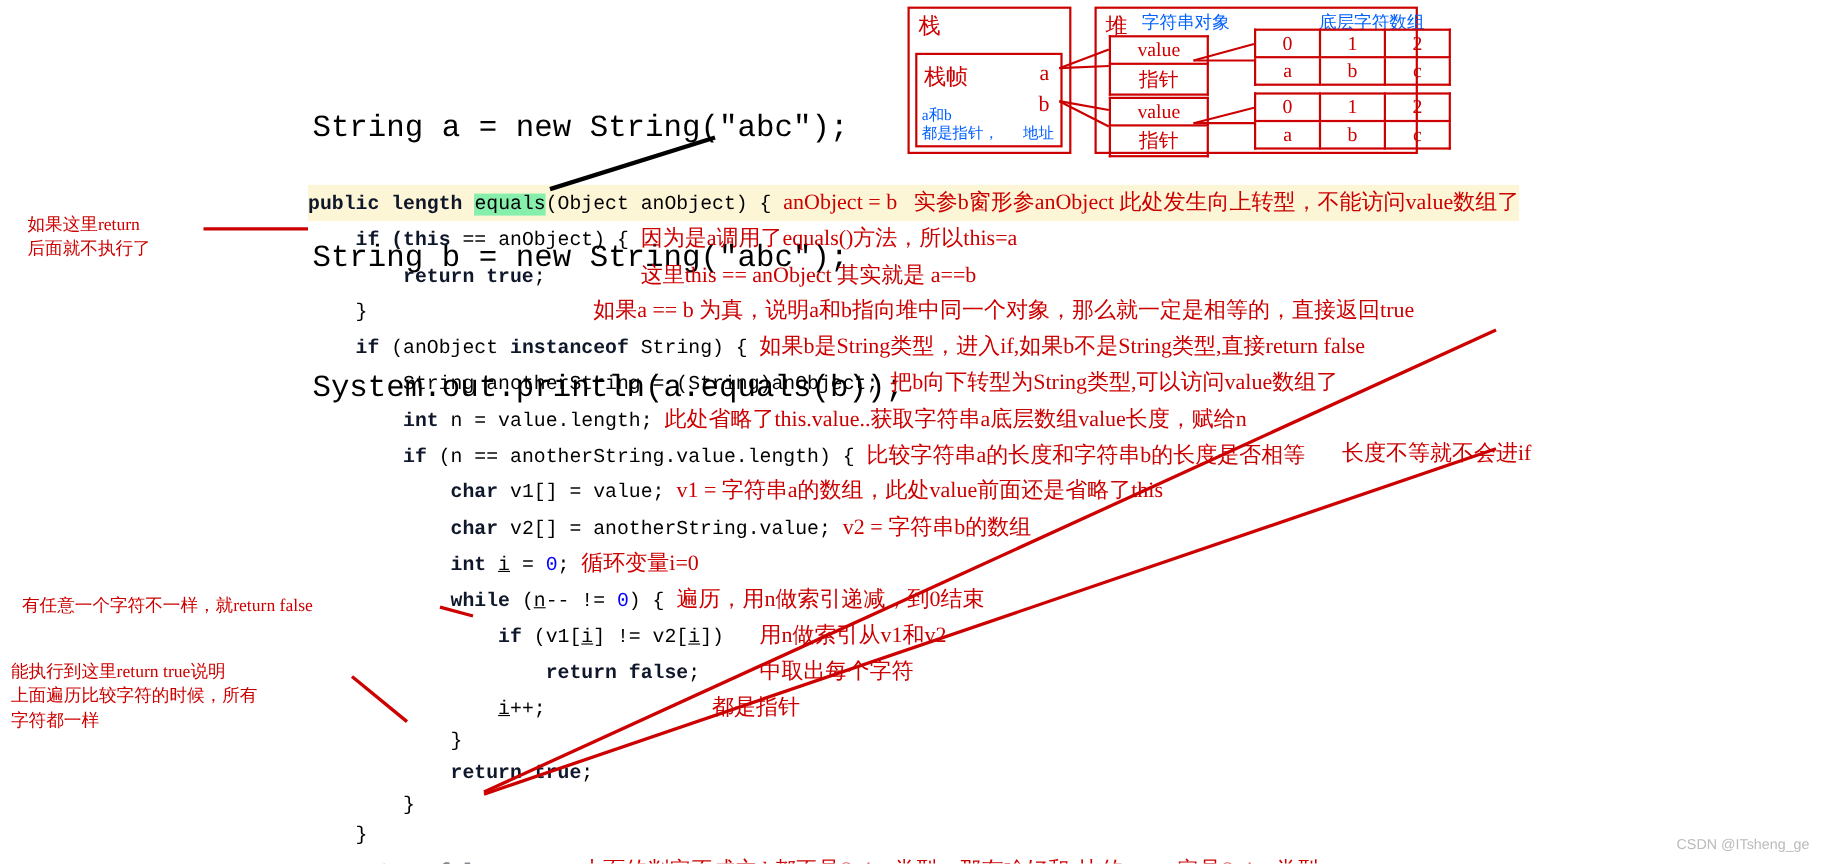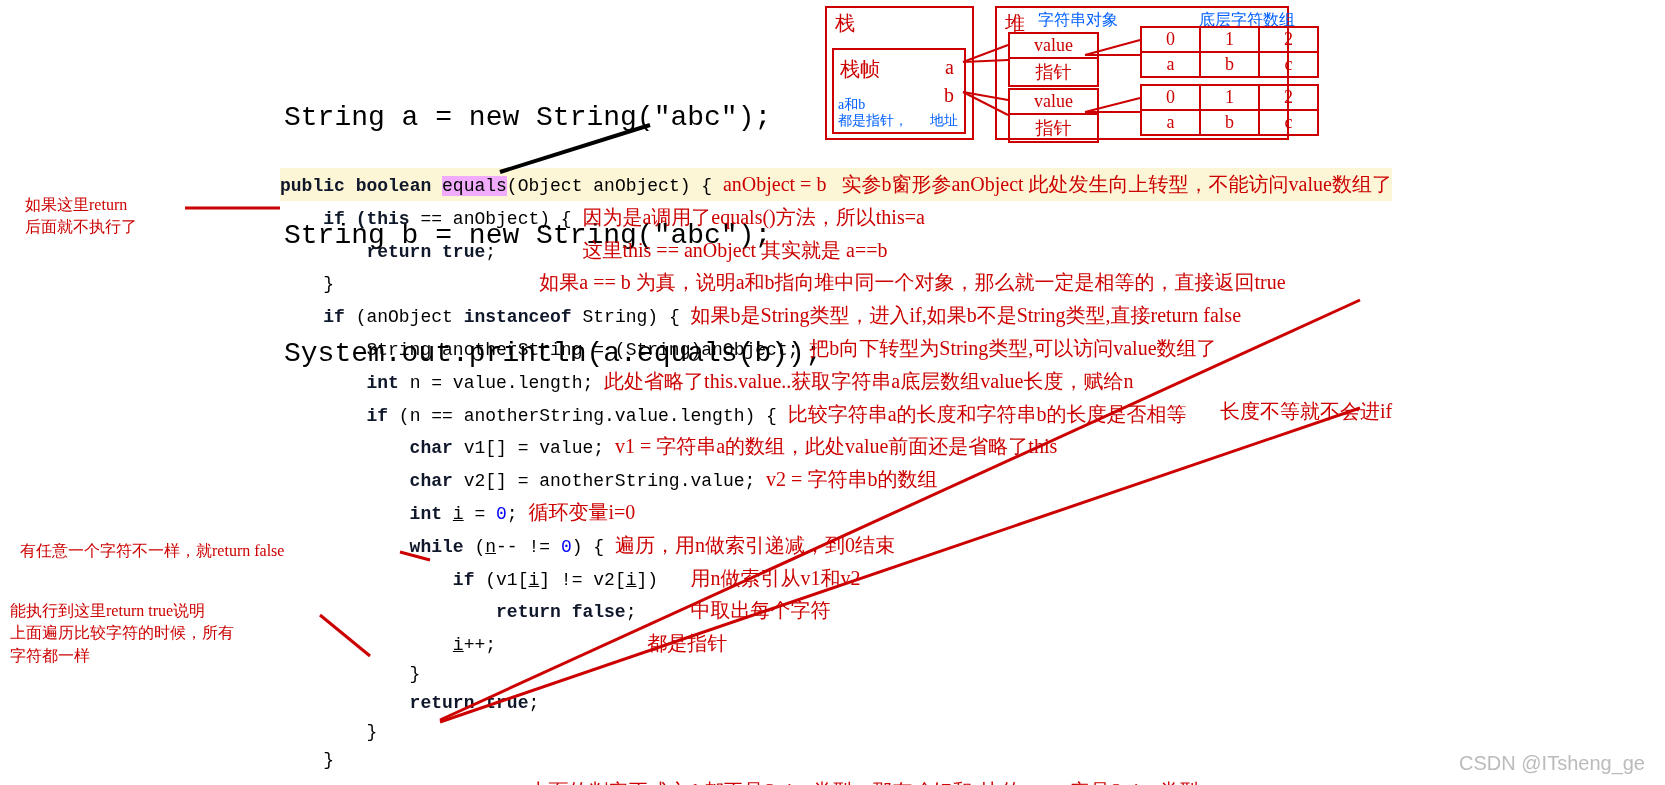--- a/index.html
+++ b/index.html
@@ -43,21 +43,21 @@
     position: absolute;
     left: 280px;
     top: 168px;
     font-family: Consolas, "Courier New", monospace;
     font-size: 18px;
     line-height: 1.6;
     color: #000;
   }
   .code-line { white-space: pre; }
   .hl { background: #fdf6d6; }
-  .sel { background: #f0abfc; }
+  .sel { background: #86efac; }
   .ann { color: #c00; font-family: "SimSun","宋体",serif; font-size: 20px; }
   .small-blue { color:#0060ff; font-size:14px; }
   
   .left-ann {
     position: absolute;
     color: #c00;
     font-size: 16px;
     font-family: "SimSun","宋体",serif;
     line-height:1.4;
   }
@@ -66,21 +66,21 @@
     position:absolute;
     left:0; top:0;
     width:1665px; height:785px;
     pointer-events:none;
   }
   .watermark {
     position:absolute;
     right:20px;
     bottom:10px;
     color:#bbb;
-    font-size:20px;
+    font-size:13px;
     font-family:Arial,sans-serif;
   }
 </style>
 </head>
 <body>
 
 <div class="intro-code mono">
   <div>String a = new String("abc");</div>
   <div>String b = new String("abc");</div>
   <div>System.out.println(a.equals(b));</div>
@@ -149,21 +149,21 @@
       </tr>
   <tr>
         <td>a</td>
         <td>b</td>
         <td>c</td>
       </tr>
 </tbody>
   </table>
 
 <div class="code-block">
-<div class="code-line hl"><span class="kw">public </span><span class="kw">boolean </span><span class="sel">equals</span><span>(Object anObject)</span><span> {</span> <span class="ann">anObject = b   实参b窗形参anObject 此处发生向上转型，不能访问value数组了</span></div>
+<div class="code-line hl"><span class="kw">public </span><span class="kw">length </span><span class="sel">equals</span><span>(Object anObject)</span><span> {</span> <span class="ann">anObject = b   实参b窗形参anObject 此处发生向上转型，不能访问value数组了</span></div>
 <div class="code-line"><span class="kw">    if </span><span class="kw">(this </span><span>== anObject) {</span> <span class="ann">因为是a调用了equals()方法，所以this=a</span></div>
 <div class="code-line"><span class="kw">        return true</span><span>;</span>        <span class="ann">这里this == anObject 其实就是 a==b</span></div>
 <div class="code-line"><span>    }</span>                   <span class="ann">如果a == b 为真，说明a和b指向堆中同一个对象，那么就一定是相等的，直接返回true</span></div>
 <div class="code-line"><span class="kw">    if </span><span>(anObject </span><span class="kw">instanceof </span><span>String) {</span> <span class="ann">如果b是String类型，进入if,如果b不是String类型,直接return false</span></div>
 <div class="code-line"><span>        String anotherString = (String)anObject;</span> <span class="ann">把b向下转型为String类型,可以访问value数组了</span></div>
 <div class="code-line"><span class="kw">        int </span><span>n = value.length;</span> <span class="ann">此处省略了this.value..获取字符串a底层数组value长度，赋给n</span></div>
 <div class="code-line"><span class="kw">        if </span><span>(n == anotherString.value.length) {</span> <span class="ann">比较字符串a的长度和字符串b的长度是否相等</span></div>
 <div class="code-line"><span class="kw">            char </span><span>v1[] = value;</span> <span class="ann">v1 = 字符串a的数组，此处value前面还是省略了this</span></div>
 <div class="code-line"><span class="kw">            char </span><span>v2[] = anotherString.value;</span> <span class="ann">v2 = 字符串b的数组</span></div>
 <div class="code-line"><span class="kw">            int </span><span style="text-decoration:underline">i</span><span> = </span><span class="num">0</span><span>;</span> <span class="ann">循环变量i=0</span></div>

